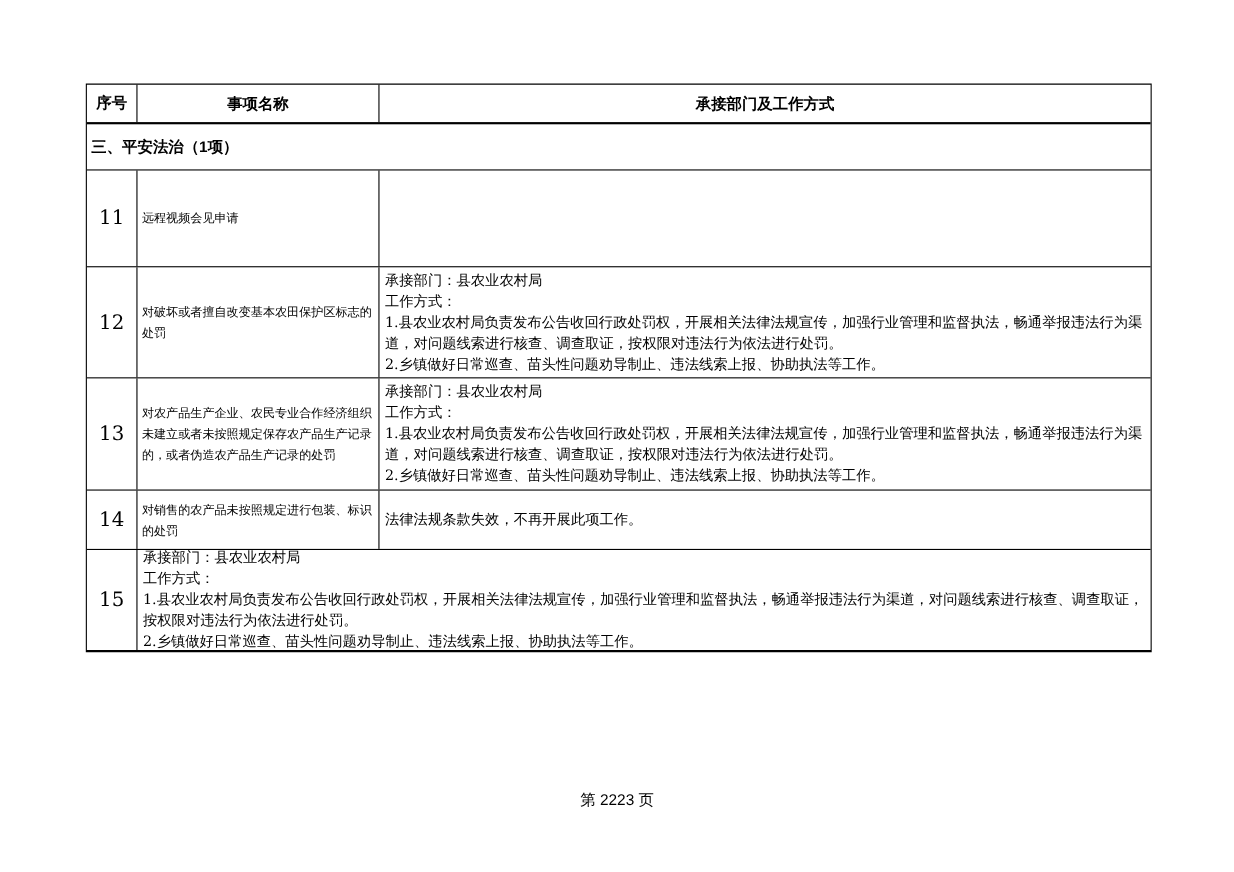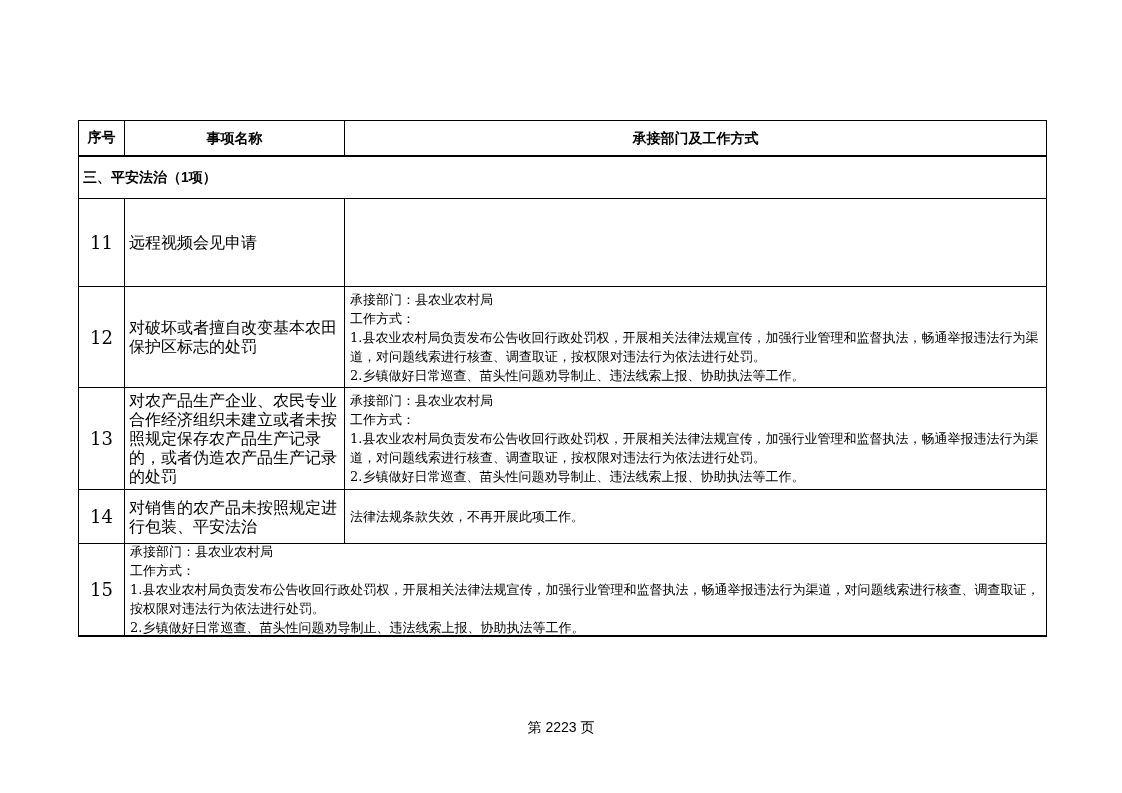--- a/index.html
+++ b/index.html
@@ -3,29 +3,28 @@
 <meta charset="utf-8">
 <style>
   html,body{margin:0;padding:0;background:#ffffff;}
   body{width:1122px;height:793px;font-family:"DejaVu Serif",serif;color:#000;}
   .sheet{position:relative;width:1122px;height:793px;background:#fff;overflow:hidden;}
 
   .tbl{
     position:absolute;left:78px;top:76px;width:969px;
     border:1px solid #000;border-bottom-width:2px;
     box-sizing:border-box;
-    margin-top:44px;
   }
   .trow{display:flex;border-bottom:1px solid #000;box-sizing:border-box;}
   .trow:last-child{border-bottom:none;}
   .c1,.c2,.c3{box-sizing:border-box;overflow:hidden;}
   .c1{width:46px;border-right:1px solid #000;display:flex;align-items:center;justify-content:center;
       font-size:18px;}
   .c2{width:220px;border-right:1px solid #000;display:flex;align-items:center;
-      padding:2px 4px;font-size:16px;line-height:19px;}
+      padding:2px 4px;font-size:11px;line-height:19px;}
   .c3{flex:1;display:flex;flex-direction:column;justify-content:center;
       padding:2px 5px;font-size:13px;line-height:19px;}
 
   .hdr-row{border-bottom:2px solid #000;}
   .hdr-row .c1,.hdr-row .c2,.hdr-row .c3{
     font-family:"Liberation Sans",sans-serif;font-weight:bold;font-size:14px;}
   .hdr-row .c2{justify-content:center;}
   .hdr-row .c3{align-items:center;}
 
   .srow{display:flex;align-items:center;padding-left:4px;
@@ -86,21 +85,21 @@
         <div class="dline">承接部门：县农业农村局</div>
         <div class="dline">工作方式：</div>
         <div class="dline">1.县农业农村局负责发布公告收回行政处罚权，开展相关法律法规宣传，加强行业管理和监督执法，畅通举报违法行为渠道，对问题线索进行核查、调查取证，按权限对违法行为依法进行处罚。</div>
         <div class="dline">2.乡镇做好日常巡查、苗头性问题劝导制止、违法线索上报、协助执法等工作。</div>
       </div>
     </div>
 
     <div class="trow" style="height:54px">
       <div class="c1">14</div>
       <div class="c2">
-        <div>对销售的农产品未按照规定进行包装、平安法治</div>
+        <div>对销售的农产品未按照规定进行包装、标识的处罚</div>
       </div>
       <div class="c3">
         <div class="dline">法律法规条款失效，不再开展此项工作。</div>
       </div>
     </div>
 
     <div class="trow" style="height:91px">
       <div class="c1">15</div>
       <div class="c3">
         <div class="dline">承接部门：县农业农村局</div>

